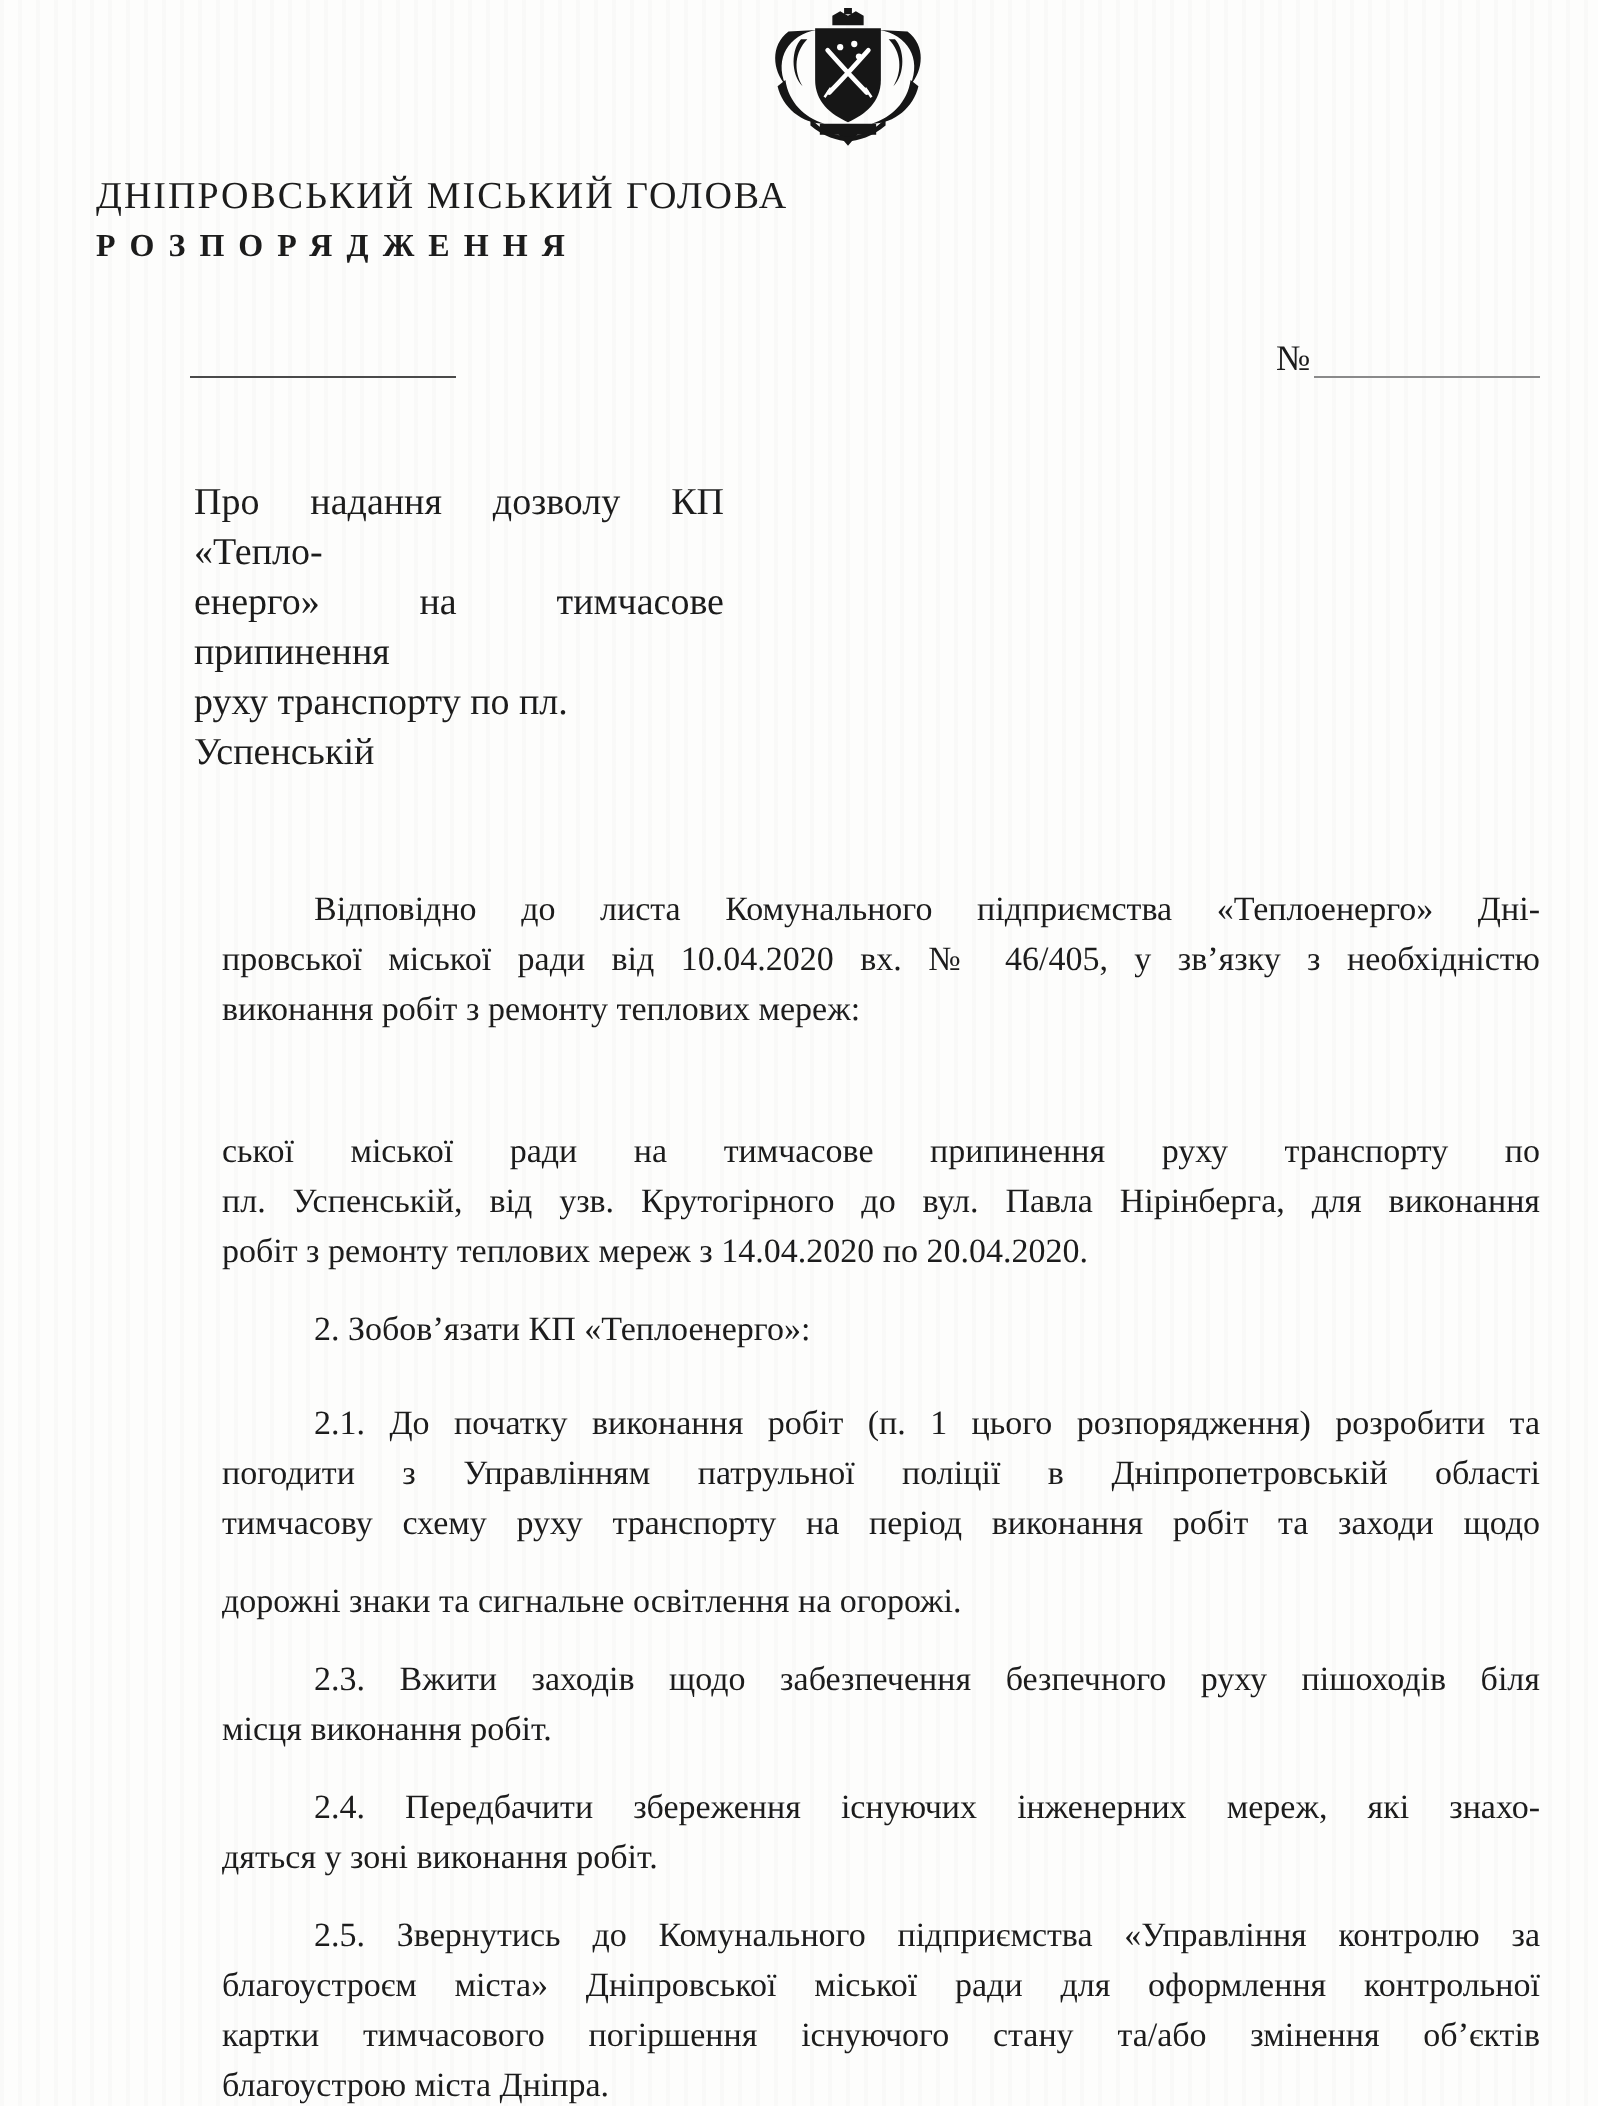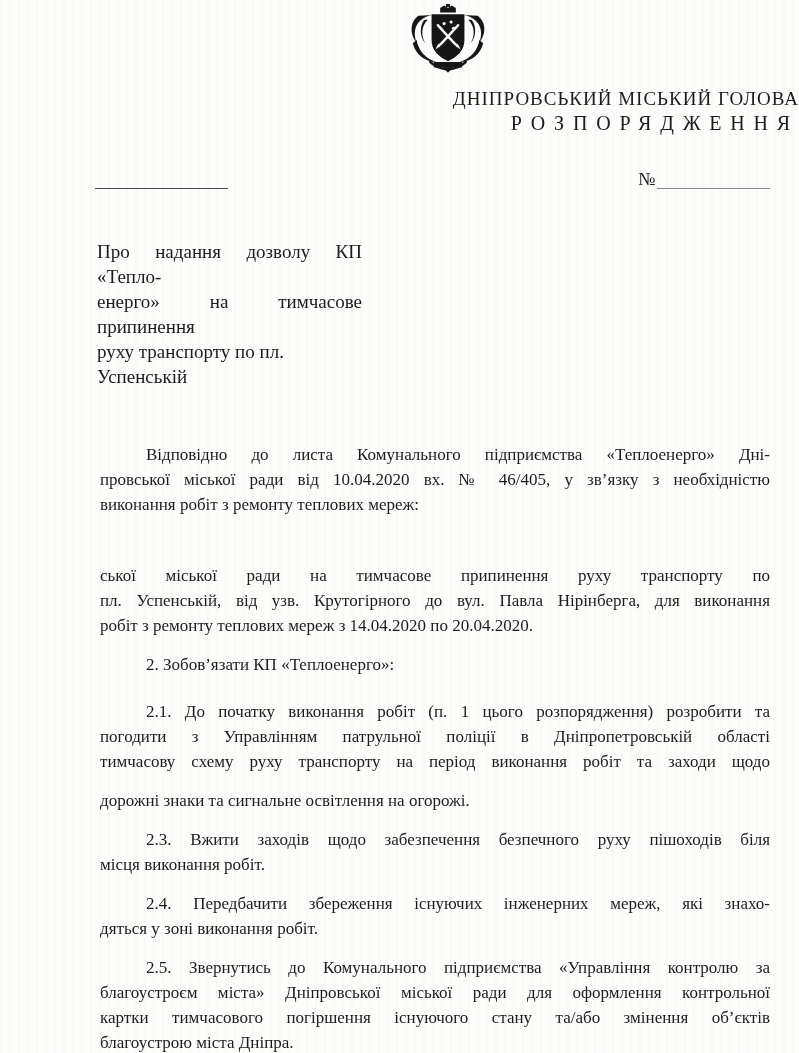--- a/index.html
+++ b/index.html
@@ -9,40 +9,40 @@
     margin:0 auto;
     background:
       repeating-linear-gradient(90deg, rgba(0,0,0,0.015) 0 2px, rgba(0,0,0,0) 2px 9px),
       #fdfdfc;
     font-family:"Liberation Serif","DejaVu Serif",serif;
     color:#1c1c1c;
     overflow:hidden;
     box-sizing:border-box;
   }
   .header{
-    text-align:right;
-    padding-left:96px; 
+    text-align:left;
+    padding-left:48px; 
   }
   .emblem{
     display:block;
     margin:4px auto 0;
     width:96px;height:72px;
   }
   .org-title{
     margin-top:12px;
     font-size:19px;
     line-height:22px;
     letter-spacing:1px;
     white-space:nowrap;
   }
   .doc-type{
     margin-top:2px;
-    font-size:20px;
+    font-size:16px;
     line-height:23px;
-    font-weight:normal;
+    font-weight:bold;
     letter-spacing:0.44em;
     white-space:nowrap;
   }
   .ref-row{position:relative;margin-top:32px;height:24px;}
   .date-blank{
     position:absolute;left:95px;top:21px;width:133px;height:0;
     border-bottom:1.6px solid #4a4a4a;
   }
   .num-sign{
     position:absolute;left:638px;top:0;
@@ -56,21 +56,21 @@
     margin:48px 0 0 97px;
     width:265px;
     font-size:19px;
     line-height:25px;
   }
   .body{
     margin:53px 29px 0 95px;
     font-size:17px;
     line-height:25px;
   }
-  .para{margin:0 0 14px 5px;}
+  .para{margin:0 0 14px 16px;}
   .para.gap-large{margin-bottom:46px;}
   .para.gap-med{margin-bottom:22px;}
   .ln{display:block;}
   .ln.jl{text-align:justify;text-align-last:justify;}
   .ln.indent{text-indent:46px;}
 </style>
 </head>
 <body>
 
 <div class="page">

